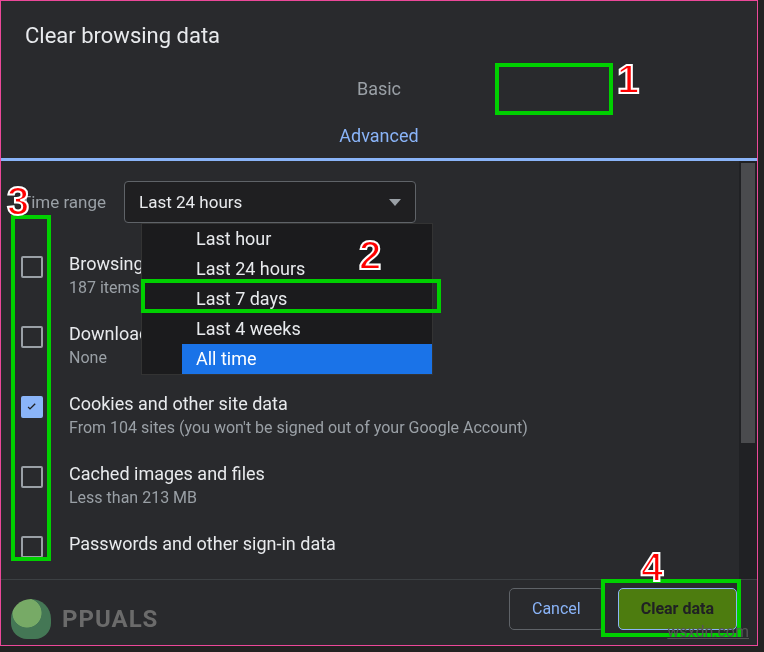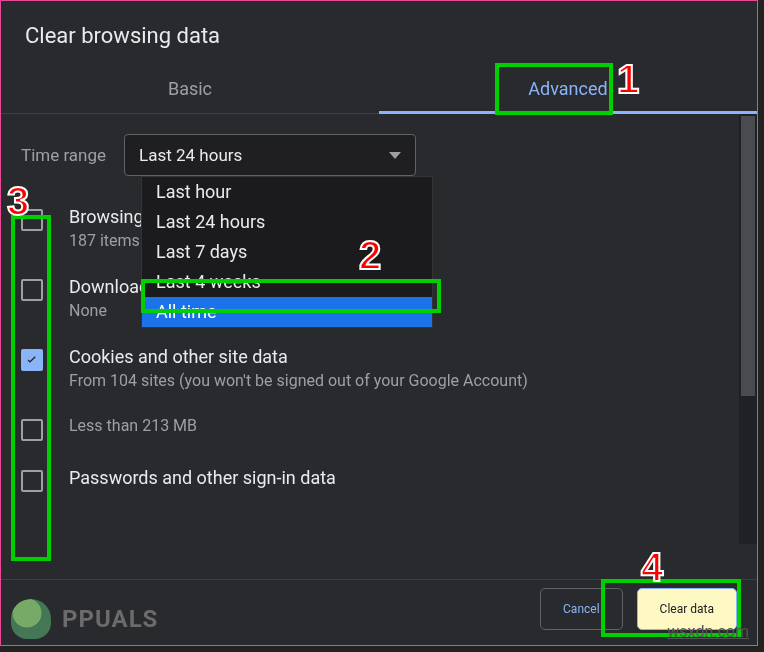--- a/index.html
+++ b/index.html
@@ -21,20 +21,21 @@
   }
   .title {
     font-size: 22px;
     color: #e8eaed;
     padding: 22px 24px 18px 24px;
     font-weight: 400;
   }
   .tabs {
     display: flex;
     border-bottom: 1px solid #3c4043;
+    flex-direction: column;
   }
   .tab {
     flex: 1;
     text-align: center;
     padding: 12px 0 14px 0;
     font-size: 18px;
     color: #9aa0a6;
     cursor: pointer;
     position: relative;
   }
@@ -106,20 +107,21 @@
     background: #1b1b1d;
     border: 1px solid #333;
     z-index: 5;
   }
   .dropdown-item {
     padding: 3px 14px;
     font-size: 18px;
     color: #e8eaed;
     cursor: pointer;
     line-height: 24px;
+    margin-left: 40px;
   }
   .dropdown-item.selected {
     background: #1a73e8;
     color: #fff;
   }
   .list {
     margin-top: 6px;
   }
   .item {
     display: flex;
@@ -163,36 +165,36 @@
     justify-content: flex-end;
     gap: 14px;
     padding: 0 20px 8px 0;
     background: #292a2d;
     border-top: 1px solid #3c4043;
   }
   .btn {
     height: 42px;
     padding: 0 22px;
     border-radius: 5px;
-    font-size: 12px;
+    font-size: 16px;
     cursor: pointer;
     display: flex;
     align-items: center;
     justify-content: center;
   }
   .btn-cancel {
     background: transparent;
     border: 1px solid #5f6368;
     color: #8ab4f8;
   }
   .btn-clear {
-    background: #fef9c3;
+    background: #4d7c0f;
     border: 1px solid #8ab4f8;
     color: #202124;
-    font-weight: 400;
+    font-weight: 700;
   }
   
   .ann-box {
     position: absolute;
     border: 4px solid #00d000;
     pointer-events: none;
     z-index: 50;
   }
   .ann-num {
     position: absolute;
@@ -304,20 +306,21 @@
           <div class="item-title">Cookies and other site data</div>
           <div class="item-sub">From 104 sites (you won't be signed out of your Google Account)</div>
         </div>
       </div>
 
       <div class="item">
         <div class="checkbox">
           
         </div>
         <div class="item-text">
+          <div class="item-title">Cached images and files</div>
           <div class="item-sub">Less than 213 MB</div>
         </div>
       </div>
 
       <div class="item">
         <div class="checkbox">
           
         </div>
         <div class="item-text">
           <div class="item-title">Passwords and other sign-in data</div>

